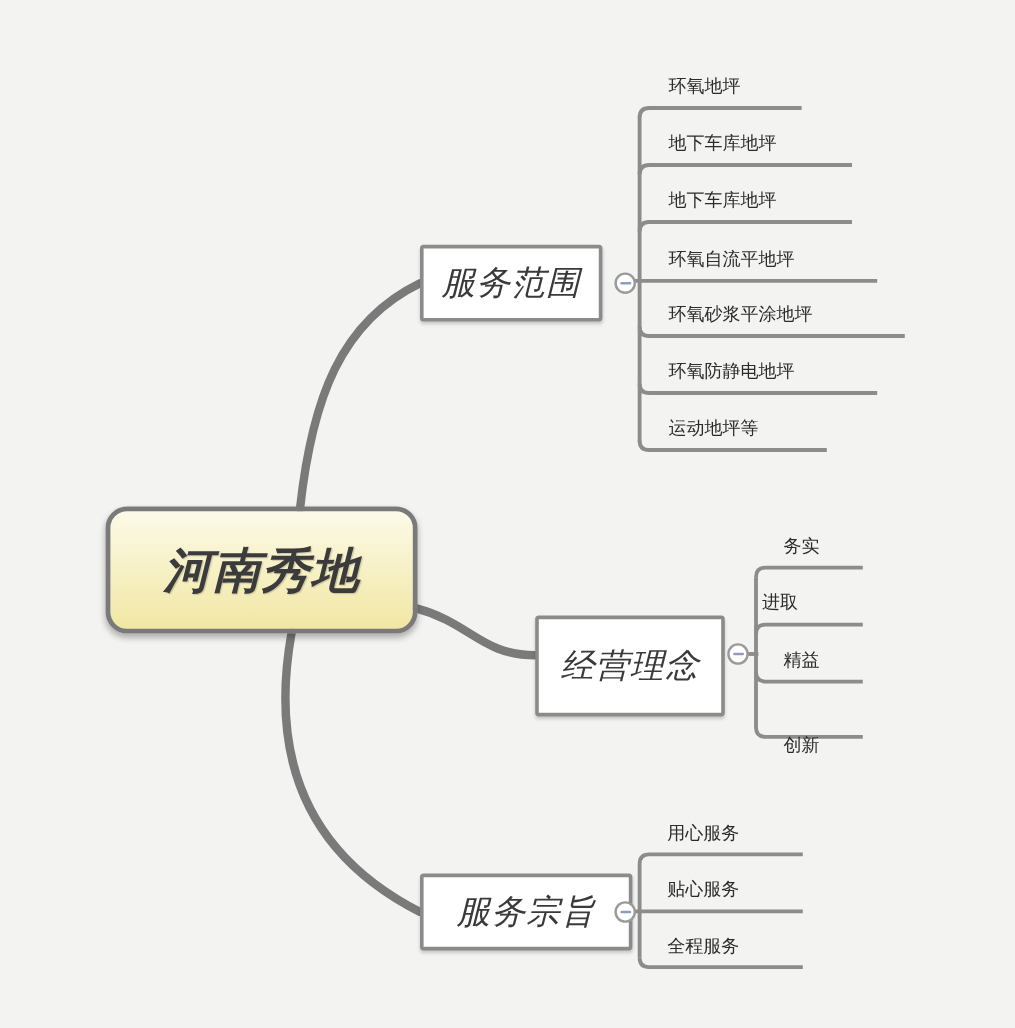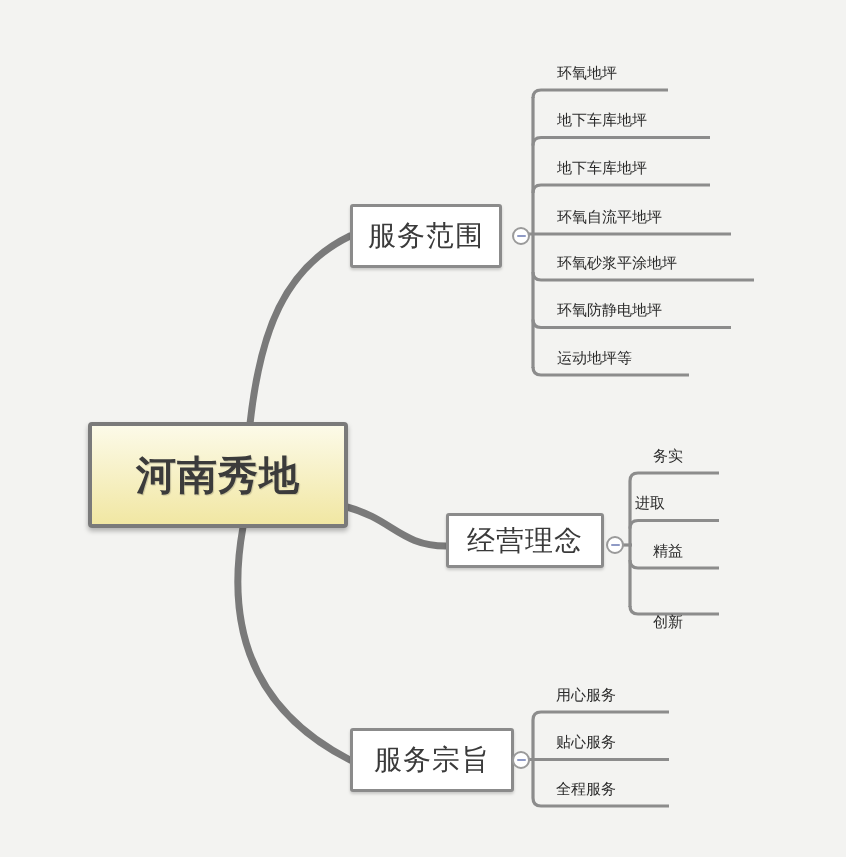--- a/index.html
+++ b/index.html
@@ -34,42 +34,43 @@
     fill:none;stroke:var(--curve);stroke-width:7;stroke-linecap:round;
   }
   .branchline{
     fill:none;stroke:var(--line);stroke-width:3.2;stroke-linecap:butt;
   }
   .node{
     position:absolute;
     display:flex;align-items:center;justify-content:center;
     box-sizing:border-box;
     cursor:default;
+    font-style:italic;
   }
   .root-node{
     left:88px;top:422px;width:260px;height:106px;
     background:linear-gradient(to bottom,var(--root-fill-top),var(--root-fill-bottom));
     border:4px solid var(--root-border);
-    border-radius:4px;
+    border-radius:18px;
     box-shadow:0 3px 5px rgba(0,0,0,0.28);
     font-size:40px;font-weight:bold;color:var(--root-text);
     text-shadow:1px 1px 1px rgba(0,0,0,0.18);
     letter-spacing:1px;
   }
   .branch-node{
     background:var(--branch-fill);
     border:3px solid var(--branch-border);
     border-radius:3px;
     box-shadow:0 2px 3px rgba(0,0,0,0.18);
     font-size:28px;color:var(--branch-text);
     letter-spacing:1px;
   }
   .branch-1{left:350px;top:204px;width:152px;height:64px;}
-  .branch-2{left:446px;top:513px;width:158px;height:55px;}
-  .branch-3{left:350px;top:728px;width:164px;height:64px;}
+  .branch-2{left:446px;top:513px;width:158px;height:84px;}
+  .branch-3{left:350px;top:728px;width:177px;height:64px;}
   .collapse{
     position:absolute;width:18px;height:18px;
     box-sizing:border-box;
     background:var(--collapse-fill);
     border:2px solid var(--collapse-border);
     border-radius:50%;
     display:flex;align-items:center;justify-content:center;
     cursor:pointer;
   }
   .collapse-1{left:512px;top:227px;}

